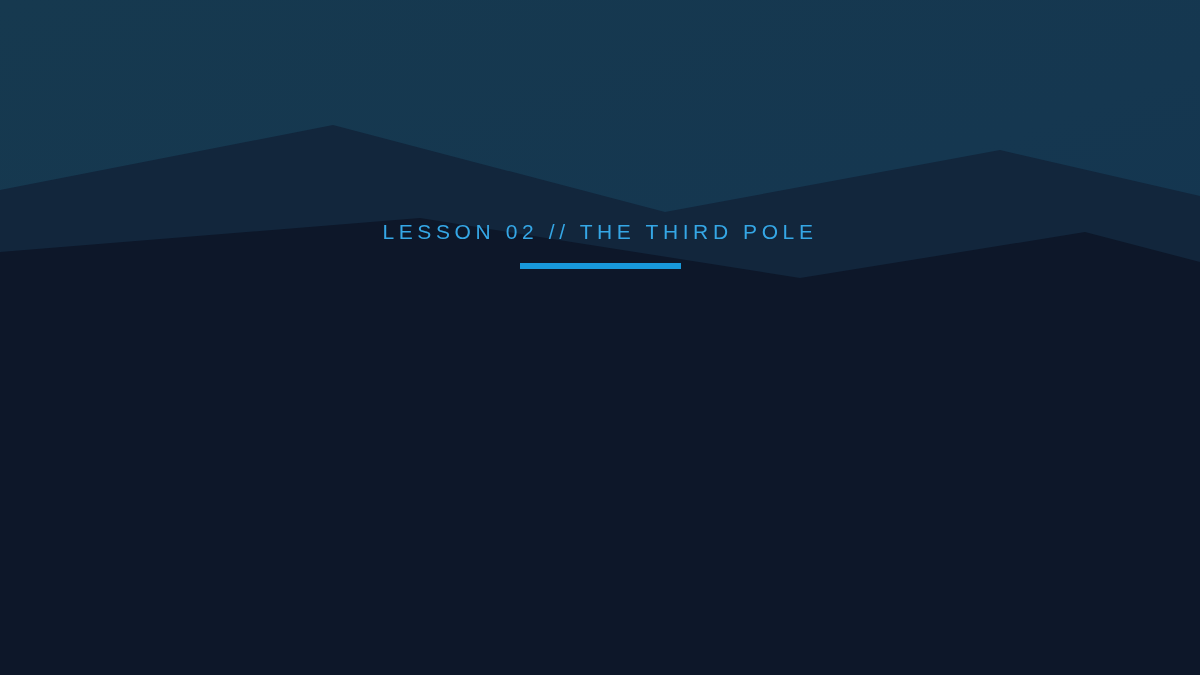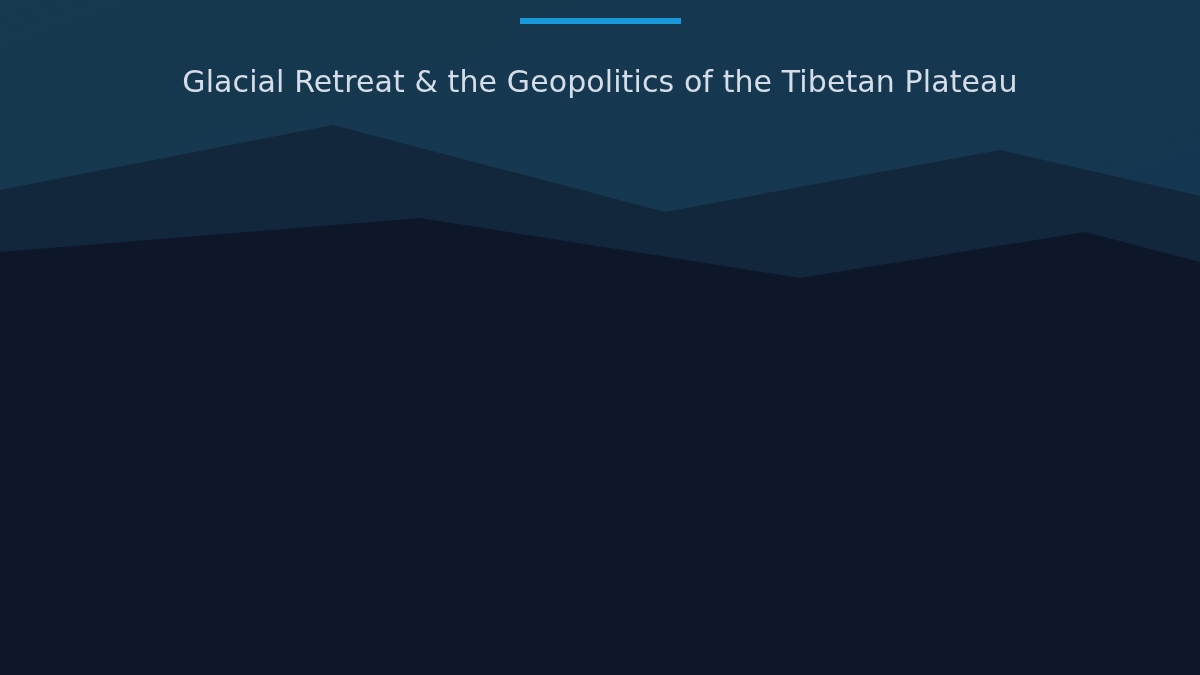--- a/index.html
+++ b/index.html
@@ -91,20 +91,20 @@
 
 <div class="slide">
 
   <svg class="mountains" viewBox="0 0 1200 675" preserveAspectRatio="none" aria-hidden="true">
     <polygon id="ridge-mid" fill="#12263c" points="0,190 333,125 665,212 1000,150 1200,196 1200,675 0,675"></polygon>
     <polygon id="ridge-front" fill="#0d1729" points="0,252 420,218 800,278 1085,232 1200,262 1200,675 0,675"></polygon>
   </svg>
 
   <div class="content">
 
+    <div class="eyebrow" style="color: rgb(53, 167, 230);">LESSON 02 // THE THIRD POLE</div>
 
 
     <div class="accent-bar" style="background: rgb(24, 153, 219);"></div>
 
-    <div class="subtitle" style="color: rgb(213, 221, 232);">Glacial Retreat &amp; the Geopolitics of the Tibetan Plateau</div>
 
   </div>
 </div>
 
 </body></html>

